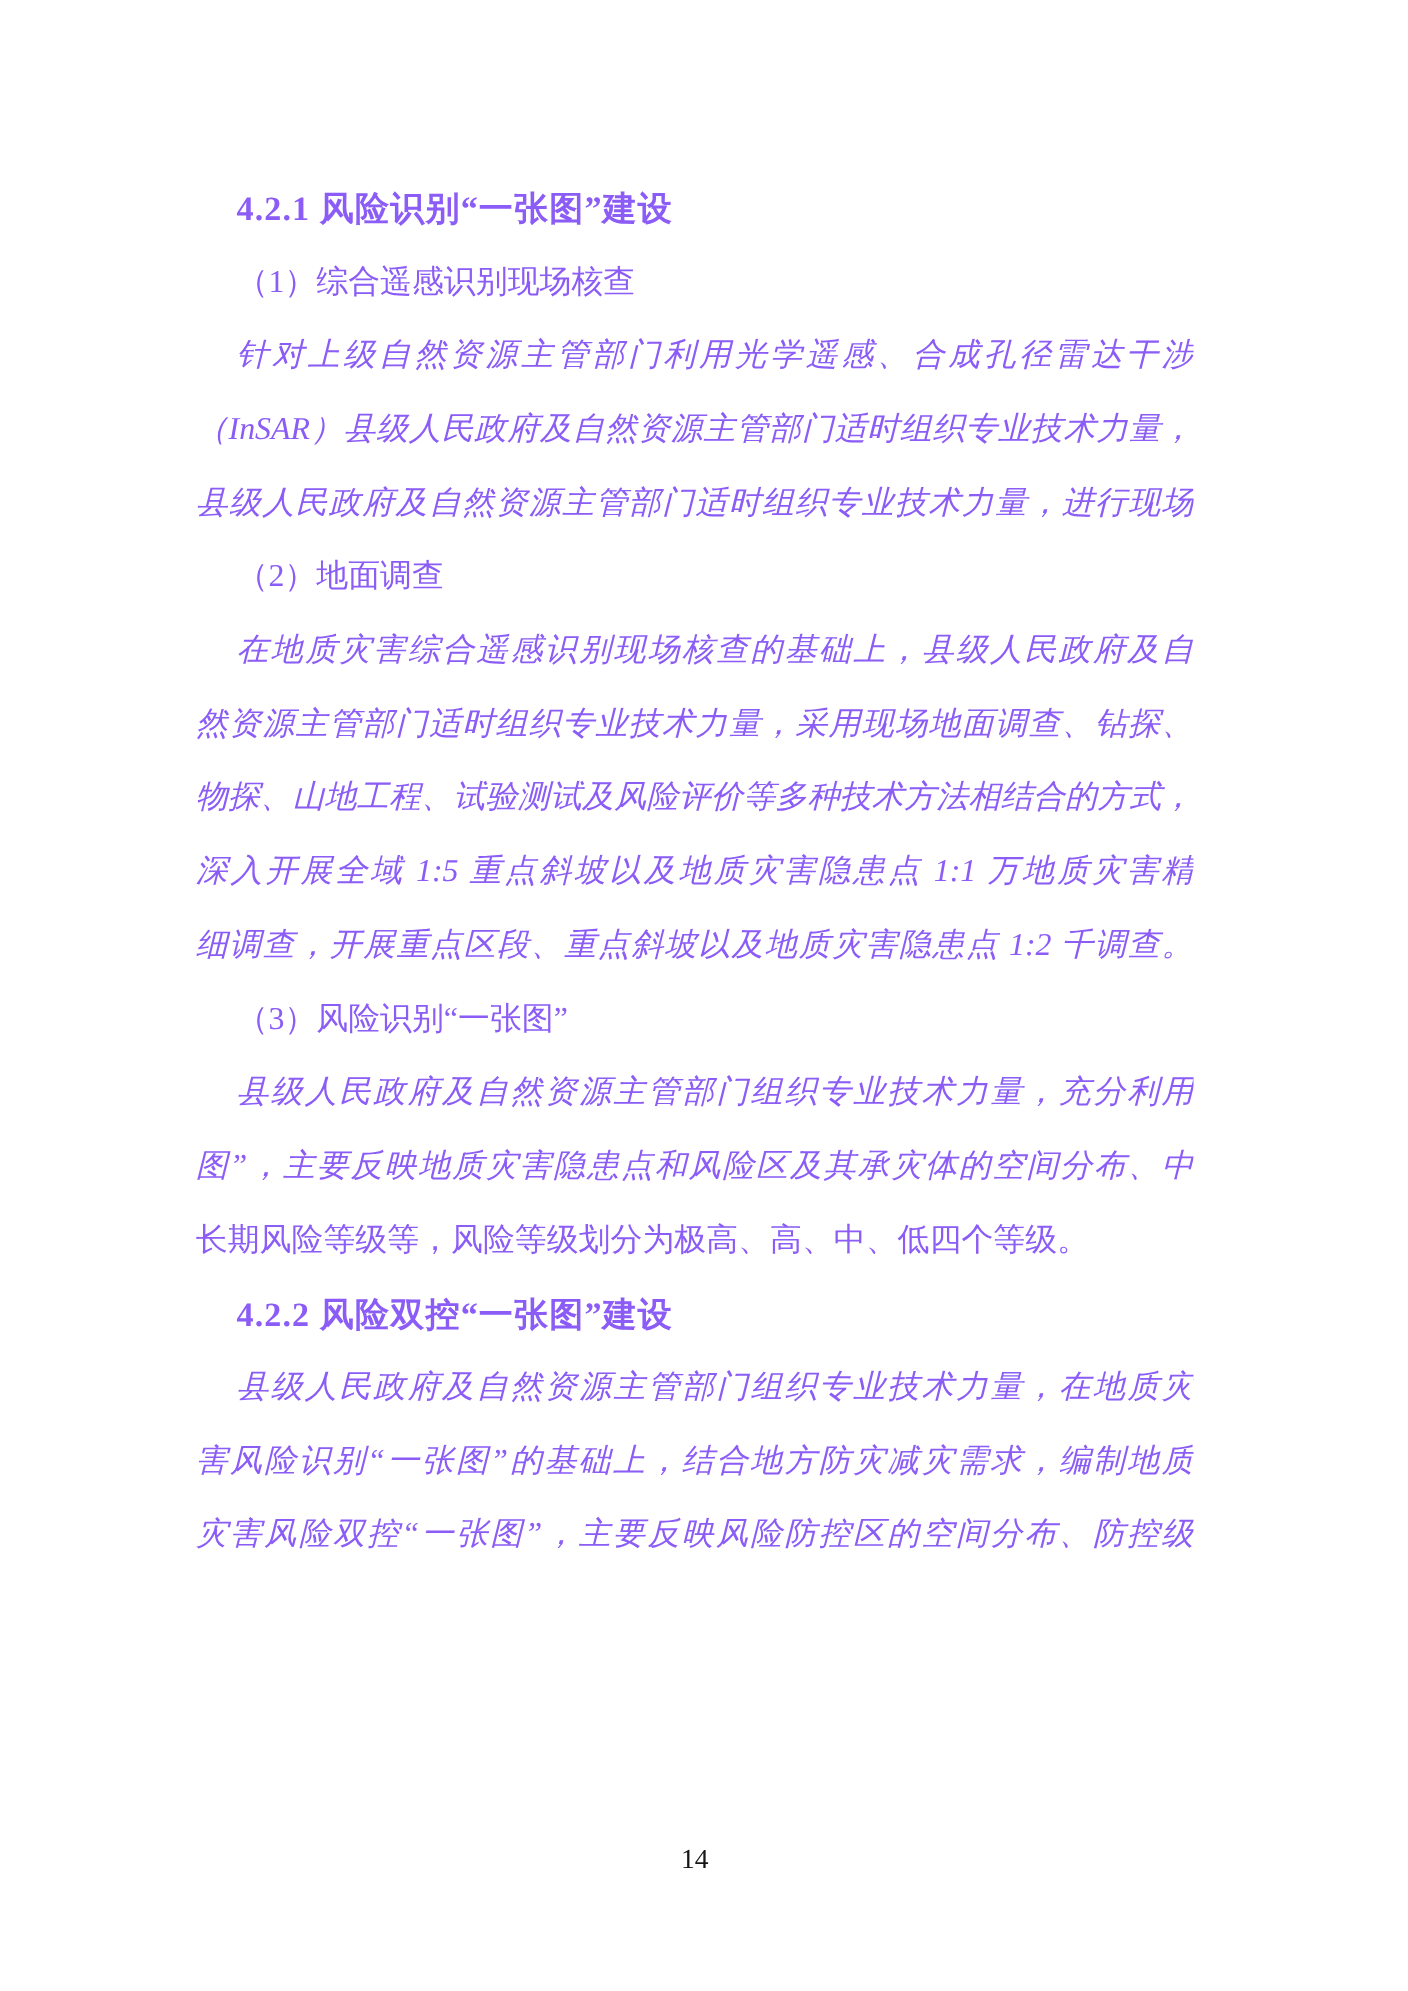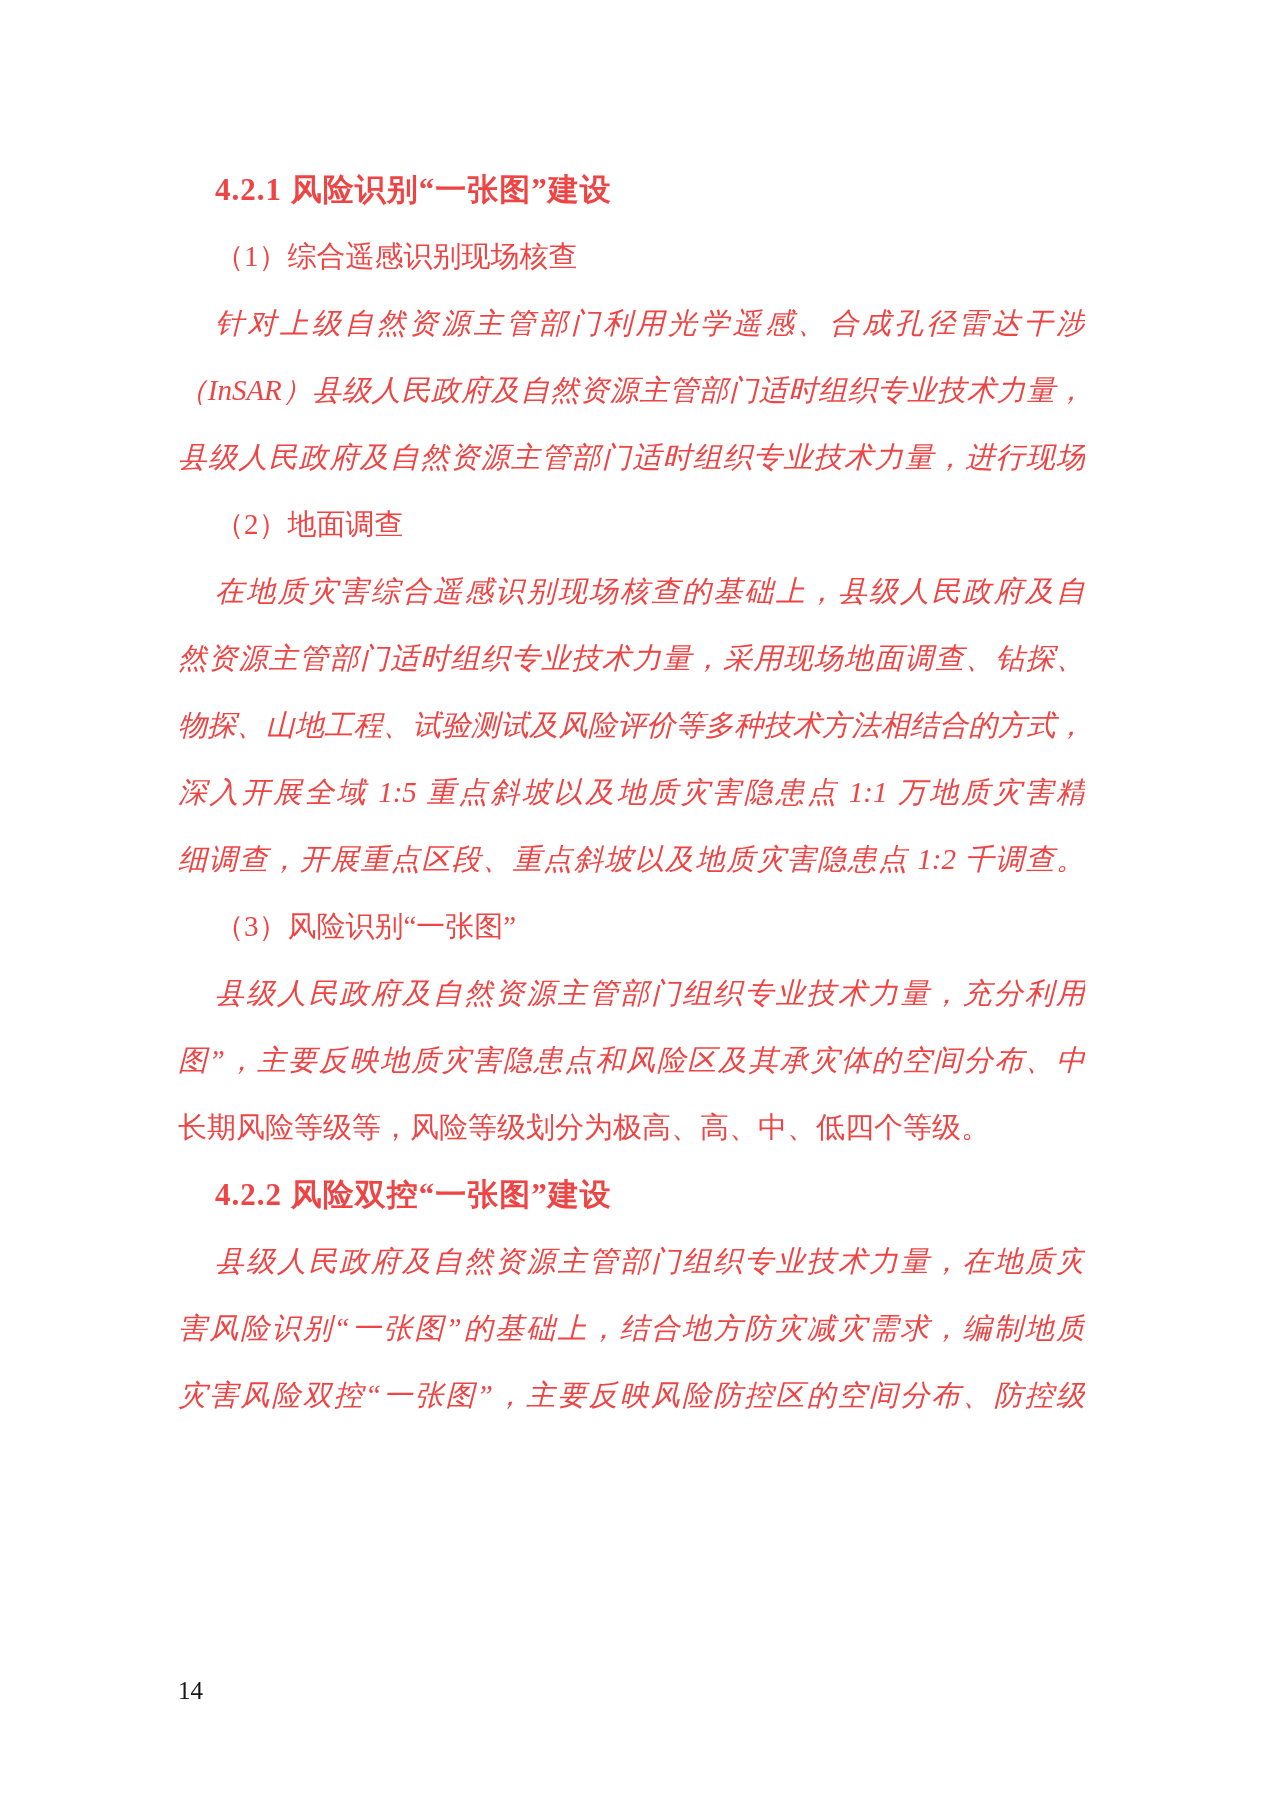--- a/index.html
+++ b/index.html
@@ -23,39 +23,40 @@
     position: absolute;
     left: 178px;
     top: 156px;
     width: 907px;
   }
   .line, .heading {
     font-size: 29px;
     line-height: 67px;
     height: 67px;
     overflow: hidden;
-    color: #ef4444;
+    color: #8b5cf6;
   }
   .heading {
     font-weight: 700;
     font-size: 31px;
     text-indent: 37px;
     letter-spacing: 1px;
   }
   .indent { text-indent: 37px; }
   .justify {
     text-align: justify;
     text-align-last: justify;
     font-style: italic;
   }
   .footer {
     position: absolute;
     left: 178px;
     top: 1668px;
     width: 907px;
+    text-align: center;
     font-size: 25px;
     line-height: 45px;
     color: #161616;
   }
 </style>
 </head>
 <body>
 
 <div class="page">
   <main class="content" id="content">

